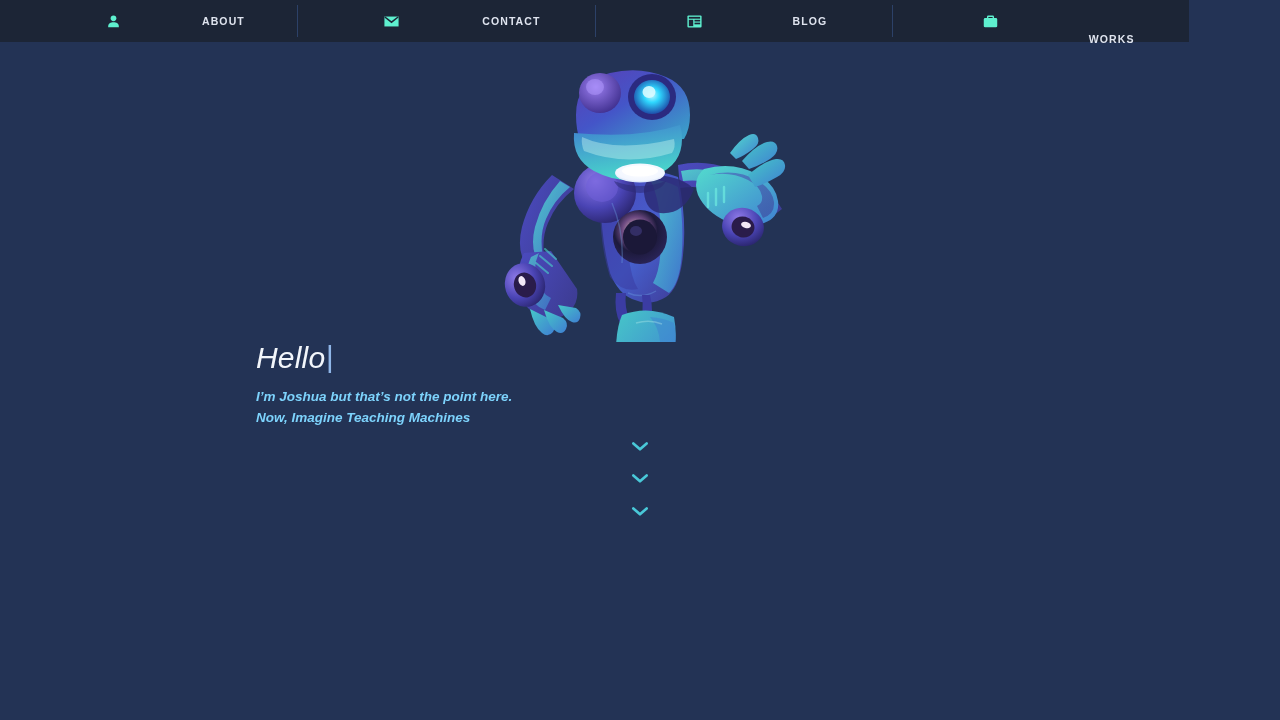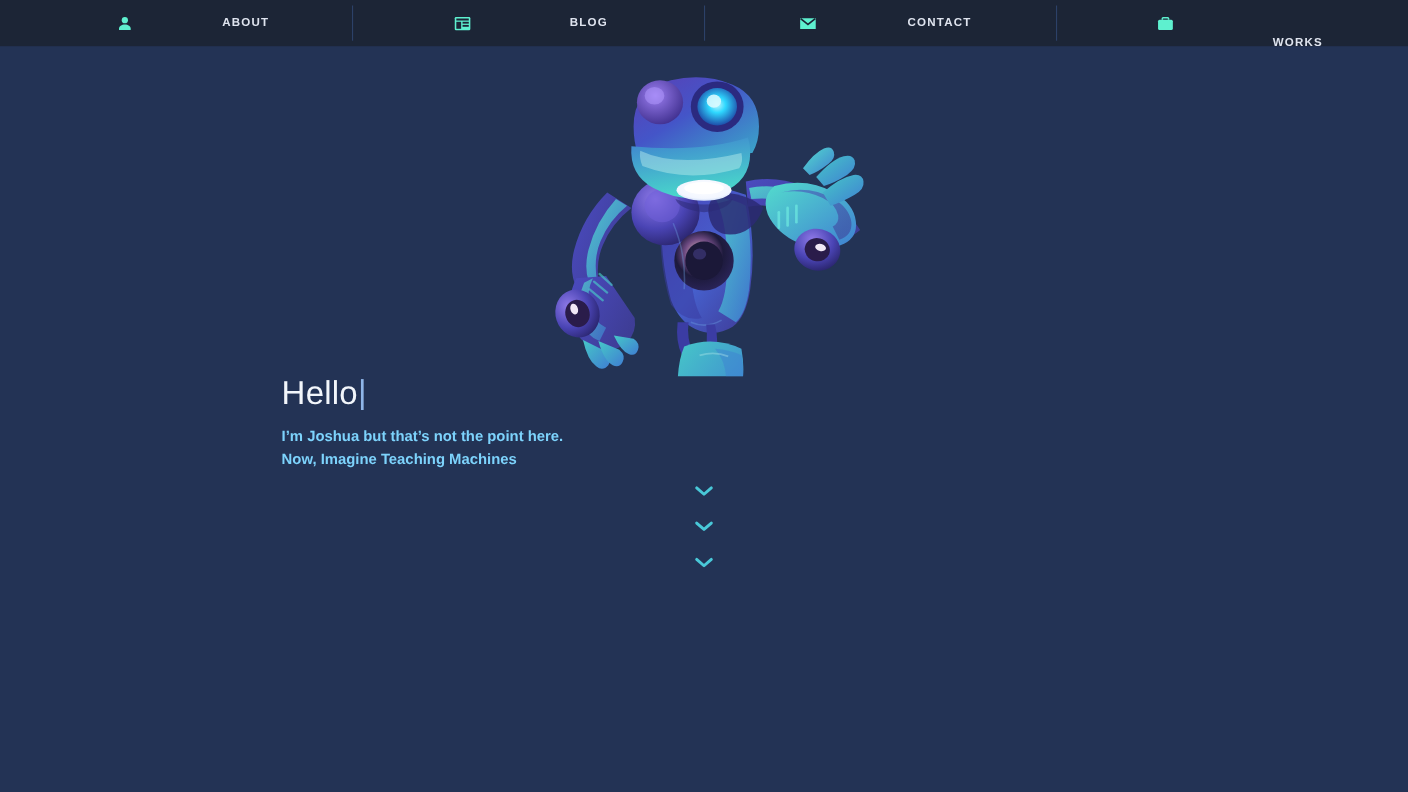--- a/index.html
+++ b/index.html
@@ -6,21 +6,21 @@
   html, body {
     width:1280px; height:720px;
     overflow:hidden;
     background:#233355;
     font-family:"Liberation Sans", sans-serif;
   }
 
   
   .navbar{
     position:absolute; top:0; left:0;
-    width:1280px; height:42px;
+    width:1189px; height:42px;
     background:#1c2536;
     display:flex; align-items:stretch;
   }
   .nav-item{
     position:relative;
     flex:1 1 0;
     display:flex; align-items:center;
     cursor:pointer;
     user-select:none;
   }
@@ -51,21 +51,21 @@
   .nav-item.i1 .nav-icon{ margin-left:85px; }
   .nav-item.i1 .nav-label{ margin-left:82px; }
   .nav-item.i2 .nav-icon{ margin-left:91px; }
   .nav-item.i2 .nav-label{ margin-left:89px; }
   .nav-item.i3 .nav-icon{ margin-left:90px; }
   .nav-item.i3 .nav-label{ margin-left:89px;margin-top:36px; }
 
   
   .stage{
     position:absolute; top:42px; left:0;
-    width:1204px; height:678px;
+    width:1204px; height:678px;font-style:italic;
   }
   .robot-wrap{
     position:absolute;
     left:490px; top:15px;
     width:300px; height:285px;
   }
   .robot-wrap svg{ display:block; width:300px; height:285px; }
 
   
   .hero-text{
@@ -119,45 +119,45 @@
 <nav class="navbar">
 
   <div class="nav-item i0">
     <span class="nav-icon">
       <svg viewBox="0 0 24 24" width="17" height="17" fill="currentColor">
         <circle cx="12" cy="7.5" r="4"></circle>
         <path d="M12 13c-4.2 0-7.5 2.3-7.5 5.2V20h15v-1.8C19.5 15.3 16.2 13 12 13z"></path>
       </svg>
     </span>
     <span class="nav-label">ABOUT</span>
+  </div>
+
+  <div class="nav-item i1">
+    <span class="nav-icon">
+      <svg viewBox="0 0 24 24" width="17" height="17" fill="currentColor">
+        <path d="M2 5h20v14H2z"></path>
+        <path d="M2.6 5.6L12 13l9.4-7.4" fill="none" stroke="#1c2536" stroke-width="2.1"></path>
+      </svg>
+    </span>
+    <span class="nav-label">CONTACT</span>
   </div>
 
   <div class="nav-item i2">
     <span class="nav-icon">
       <svg viewBox="0 0 24 24" width="17" height="17">
         <rect x="2" y="3.5" width="20" height="17" rx="1.6" fill="currentColor"></rect>
         <rect x="4" y="5.4" width="16" height="2.6" fill="#1c2536"></rect>
         <rect x="4" y="9.6" width="6.2" height="9" fill="#1c2536"></rect>
         <rect x="12" y="9.6" width="8" height="2.4" fill="#1c2536"></rect>
         <rect x="12" y="13.6" width="8" height="2.4" fill="#1c2536"></rect>
       </svg>
     </span>
     <span class="nav-label">BLOG</span>
   </div>
 
-  <div class="nav-item i1">
-    <span class="nav-icon">
-      <svg viewBox="0 0 24 24" width="17" height="17" fill="currentColor">
-        <path d="M2 5h20v14H2z"></path>
-        <path d="M2.6 5.6L12 13l9.4-7.4" fill="none" stroke="#1c2536" stroke-width="2.1"></path>
-      </svg>
-    </span>
-    <span class="nav-label">CONTACT</span>
-  </div>
-
   <div class="nav-item i3">
     <span class="nav-icon">
       <svg viewBox="0 0 24 24" width="17" height="17" fill="currentColor">
         <path d="M9 3.5h6a2 2 0 0 1 2 2V7h-2V5.5H9V7H7V5.5a2 2 0 0 1 2-2z"></path>
         <rect x="2.5" y="7" width="19" height="13.2" rx="2"></rect>
       </svg>
     </span>
     <span class="nav-label">WORKS</span>
   </div>
 

